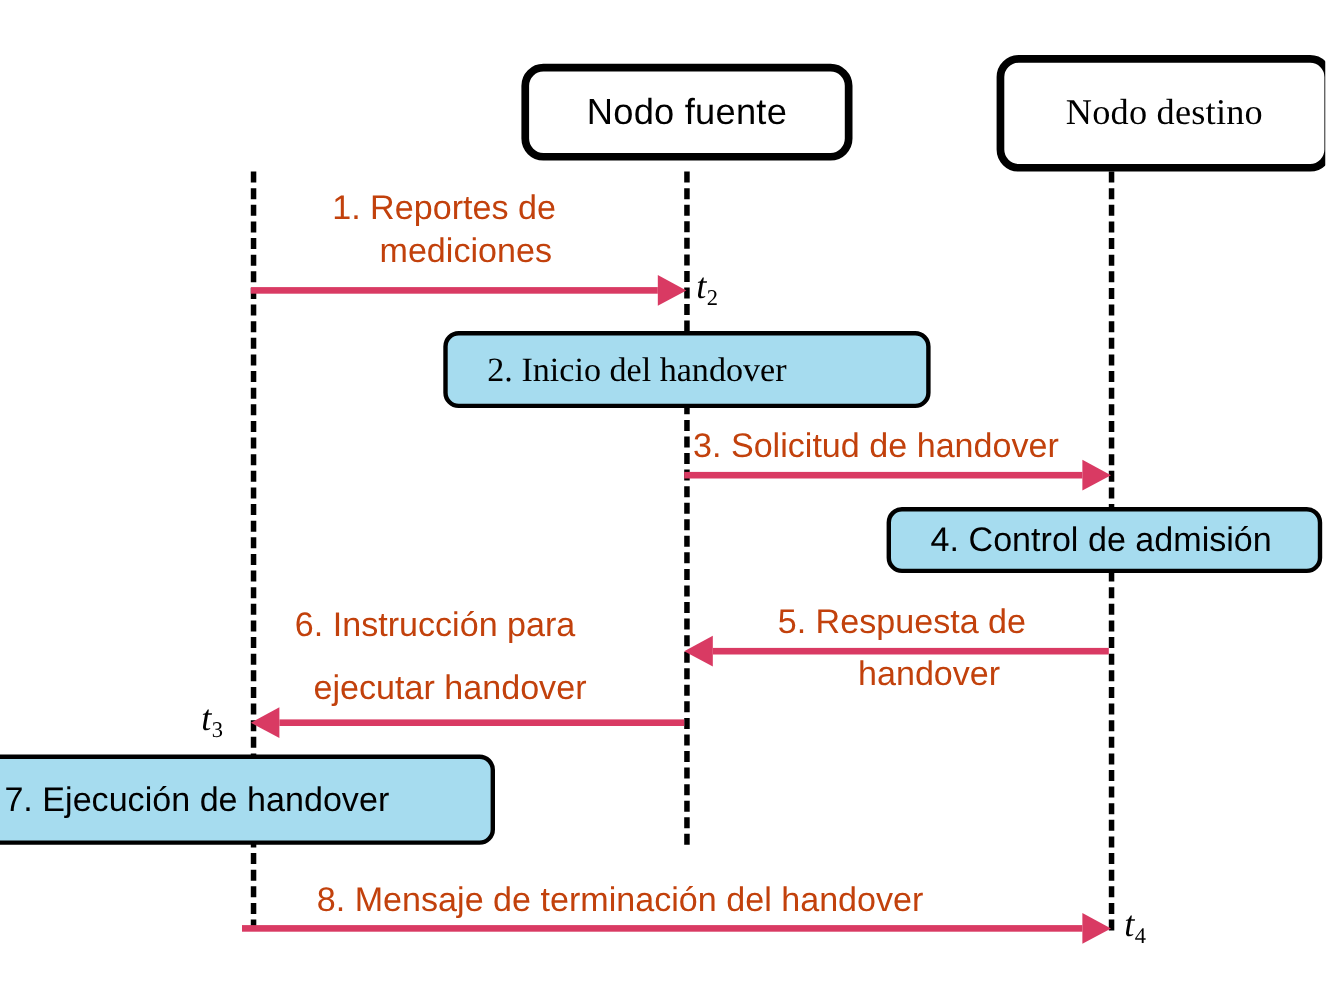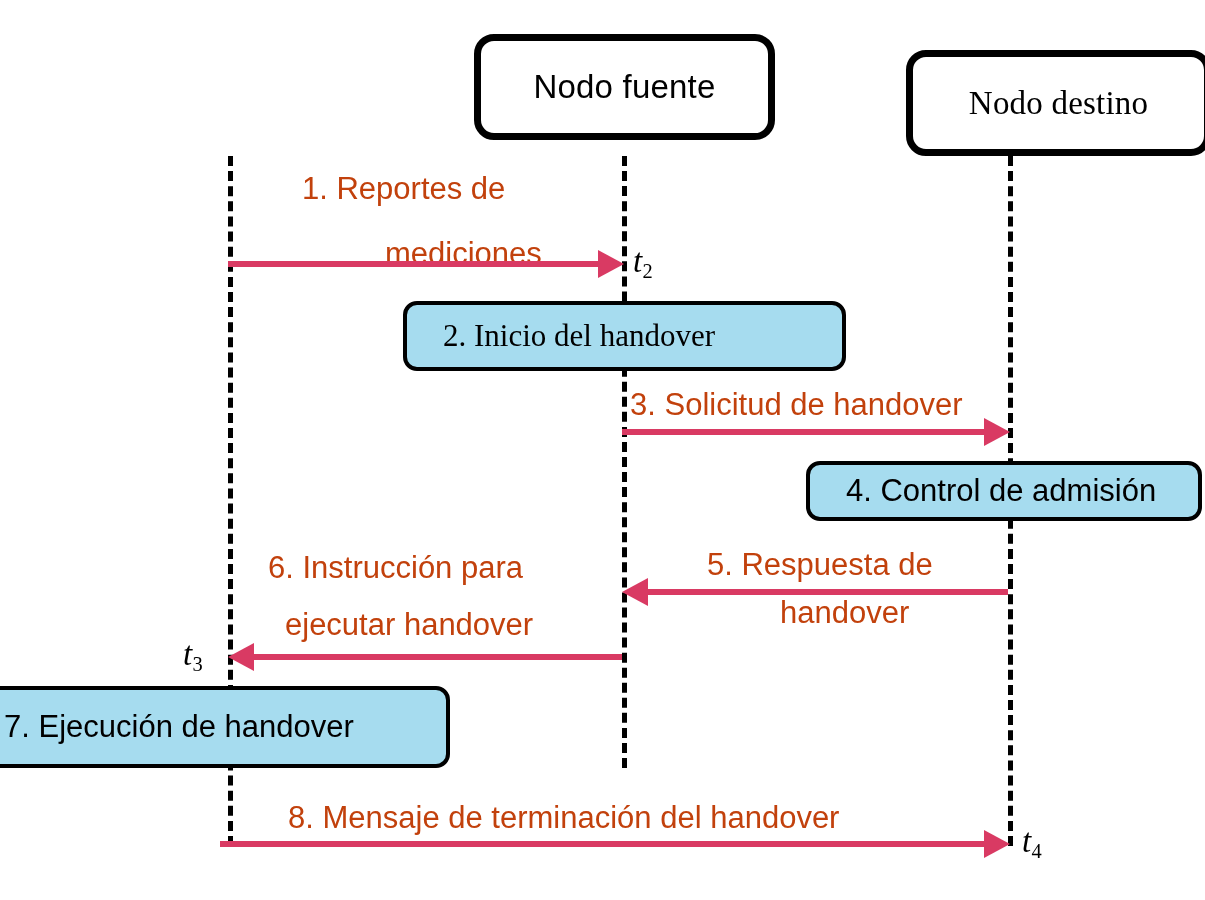--- a/index.html
+++ b/index.html
@@ -98,34 +98,34 @@
     top: 0.30em;
     left: 0.02em;
   }
 </style>
 </head>
 <body>
 
 <div id="canvas">
 
 
-  <div class="participant" style="left:474px; top:34px; width:301px; height:106px;">
+  <div class="participant" style="left:474px; top:58px; width:301px; height:88px;">
     <span>Nodo fuente</span>
   </div>
 
   <div class="participant" style="left:906px; top:50px; width:305px; height:106px;font-family:Liberation Serif, serif;">
     <span>Nodo destino</span>
   </div>
 
   <div class="lifeline" style="left:228px; top:156px; height:690px;"></div>
   <div class="lifeline" style="left:622px; top:156px; height:612px;"></div>
   <div class="lifeline" style="left:1008px; top:156px; height:690px;"></div>
 
   <div class="msg-label" style="left:302px; top:173px;">1. Reportes de</div>
-  <div class="msg-label" style="left:345px; top:238px;margin-left:40px;">mediciones</div>
+  <div class="msg-label" style="left:345px; top:212px;">mediciones</div>
   <div class="msg-line" style="left:228px; top:261px; width:370px;"></div>
   <div class="arrow-head right" style="left:598px; top:250px;"></div>
   <div class="time-marker" style="left:633px; top:243px;">
     <span>t</span><sub>2</sub>
   </div>
 
   <div class="action-box pad-left" style="left:403px; top:301px; width:443px; height:70px;font-family:Liberation Serif, serif;">
     <span>2. Inicio del handover</span>
   </div>
 

